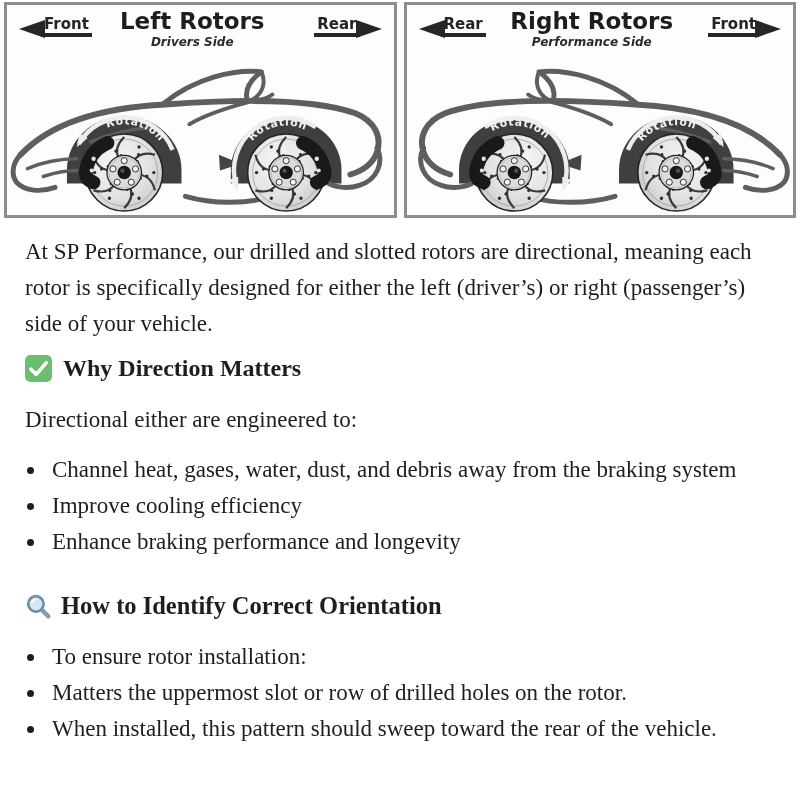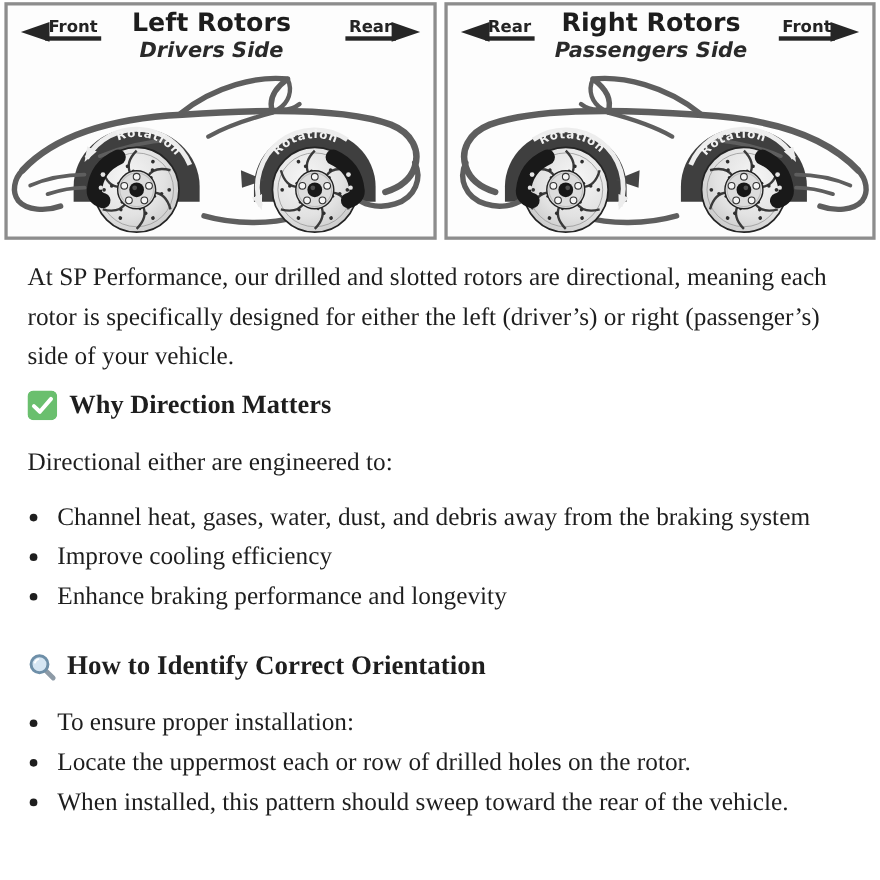--- a/index.html
+++ b/index.html
@@ -17,21 +17,21 @@
   .dir-right { right:12px; }
   .tri { width:0; height:0; border-top:9px solid transparent; border-bottom:9px solid transparent; }
   .tri-left  { border-right:26px solid #262626; margin-right:-4px; margin-top:6px; }
   .tri-right { border-left:26px solid #262626; margin-left:-4px; margin-top:6px; }
   .dir-label { font-family:"DejaVu Sans", sans-serif; font-weight:bold; font-size:15px;
                color:#242424; border-bottom:4px solid #262626; padding:0 3px 0 3px; line-height:1.2; }
   .titles { position:absolute; left:0; right:16px; top:4px; text-align:center; }
   .panel-title { font-family:"DejaVu Sans", sans-serif; font-weight:bold; font-size:23px;
                  color:#1d1d1d; line-height:1.1; }
   .panel-sub { font-family:"DejaVu Sans", sans-serif; font-weight:bold; font-style:italic;
-               font-size:19px; color:#2a2a2a; margin-top:1px; }
+               font-size:12px; color:#2a2a2a; margin-top:1px; }
   .car-svg { display:block; width:100%; height:158px; }
 
   
   .article { padding:16px 28px 0 25px; }
   .intro { font-size:23px; line-height:36px; margin:0 0 10px 0; max-width:745px; }
   .h-why { font-size:24px; line-height:32px; font-weight:bold; margin:0 0 18px 0;
            display:flex; align-items:center; gap:11px; }
   .h-how { font-size:24.5px; line-height:32px; font-weight:bold; margin:0 0 17px 0;
            display:flex; align-items:center; gap:9px; }
   .lead { font-size:23px; line-height:36px; margin:0 0 14px 0; }
@@ -183,21 +183,21 @@
   </div>
 
   <div class="panel">
     <div class="panel-head">
       <div class="dir dir-left">
         <span class="tri tri-left"></span>
         <span class="dir-label">Rear</span>
       </div>
       <div class="titles">
         <div class="panel-title">Right Rotors</div>
-        <div class="panel-sub">Passengers Side</div>
+        <div class="panel-sub">Performance Side</div>
       </div>
       <div class="dir dir-right">
         <span class="dir-label">Front</span>
         <span class="tri tri-right"></span>
       </div>
     </div>
     <svg class="car-svg" viewBox="0 0 390 160">
       <use href="#carbody" xlink:href="#carbody" transform="translate(390,0) scale(-1,1)"></use>
       <g>
         <path d="M78 69 A 53 53 0 0 1 158 130" fill="none" stroke="#ededed" stroke-width="4.5" marker-end="url(#ah)"></path>
@@ -239,17 +239,17 @@
   <h2 class="h-how">
     <svg class="emoji-mag" viewBox="0 0 26 26">
       <line x1="16" y1="16" x2="22.5" y2="22.5" stroke="#8d9aa6" stroke-width="4.2" stroke-linecap="round"></line>
       <circle cx="10.5" cy="10.5" r="7.4" fill="#d6e6f3" stroke="#6e8fa8" stroke-width="2.6"></circle>
       <path d="M6.5 9 A 5 5 0 0 1 9.5 6" fill="none" stroke="#ffffff" stroke-width="1.6" stroke-linecap="round"></path>
     </svg>
     <span>How to Identify Correct Orientation</span>
   </h2>
 
   <ul class="last">
-    <li>To ensure proper installation:</li>
-    <li>Locate the uppermost each or row of drilled holes on the rotor.</li>
+    <li>To ensure rotor installation:</li>
+    <li>Matters the uppermost slot or row of drilled holes on the rotor.</li>
     <li>When installed, this pattern should sweep toward the rear of the vehicle.</li>
   </ul>
 </div>
 
 </body></html>

